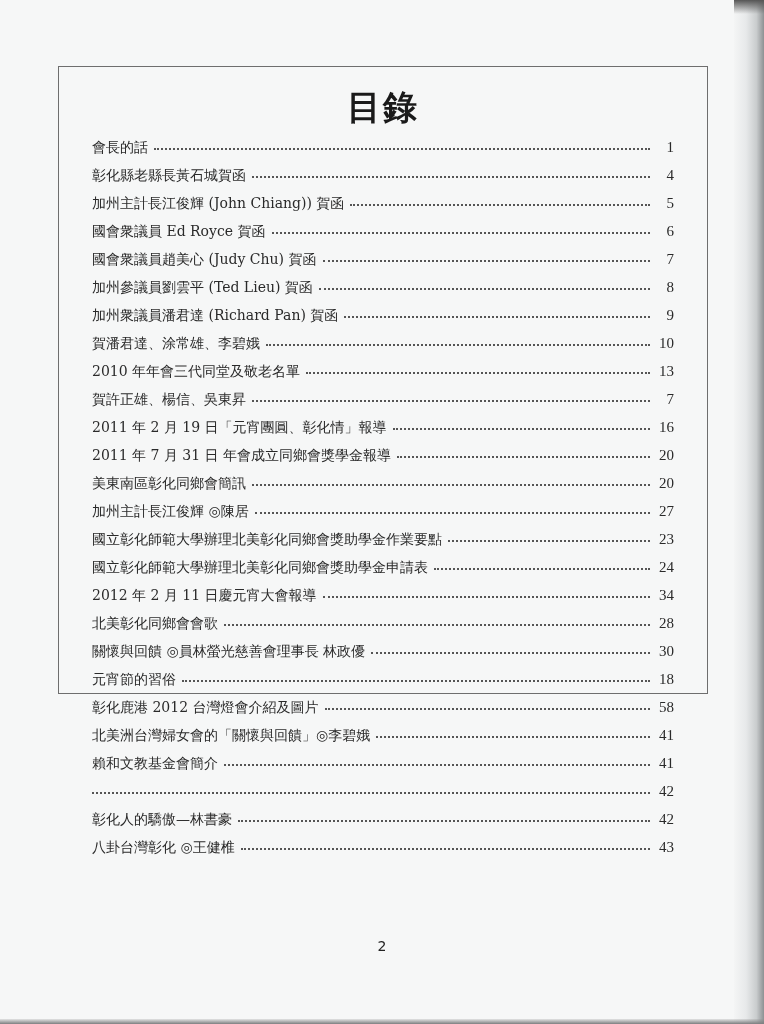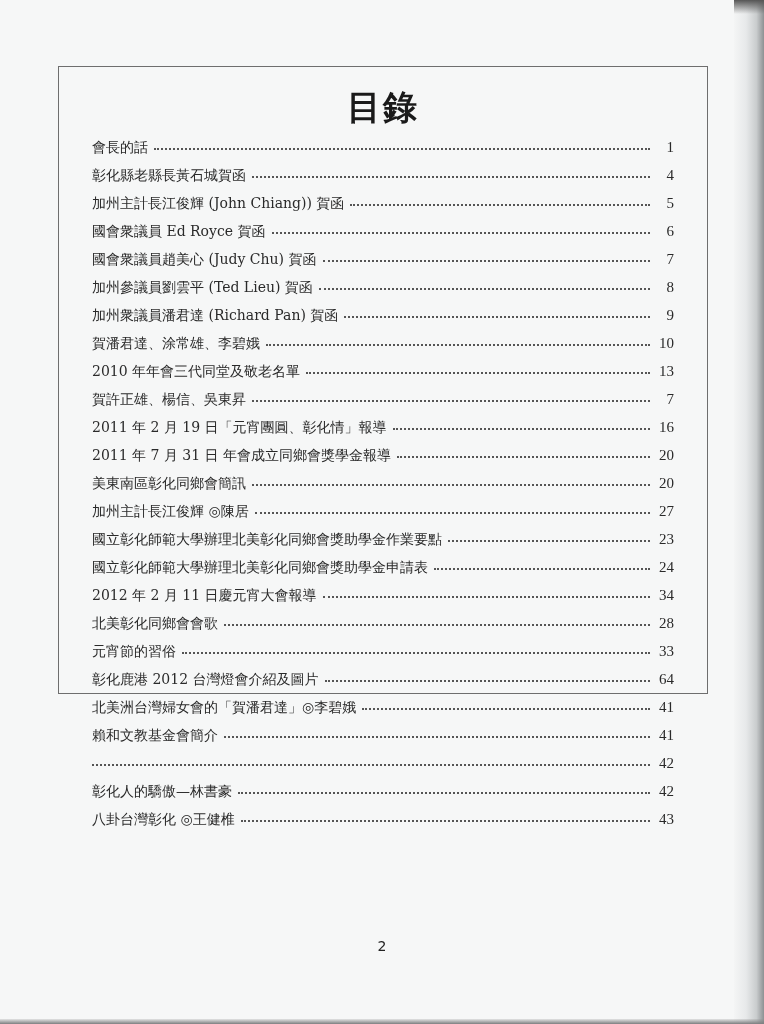--- a/index.html
+++ b/index.html
@@ -149,31 +149,36 @@
         <span class="toc-label">2012 年 2 月 11 日慶元宵大會報導</span>
         <span class="toc-leader"></span>
         <span class="toc-page">34</span>
       </div>
       <div class="toc-row">
         <span class="toc-label">北美彰化同鄉會會歌</span>
         <span class="toc-leader"></span>
         <span class="toc-page">28</span>
       </div>
       <div class="toc-row">
+        <span class="toc-label">關懷與回饋 ◎員林螢光慈善會理事長 林政優</span>
+        <span class="toc-leader"></span>
+        <span class="toc-page">30</span>
+      </div>
+      <div class="toc-row">
         <span class="toc-label">元宵節的習俗</span>
         <span class="toc-leader"></span>
-        <span class="toc-page">33</span>
+        <span class="toc-page">18</span>
       </div>
       <div class="toc-row">
         <span class="toc-label">彰化鹿港 2012 台灣燈會介紹及圖片</span>
         <span class="toc-leader"></span>
-        <span class="toc-page">64</span>
-      </div>
-      <div class="toc-row">
-        <span class="toc-label">北美洲台灣婦女會的「賀潘君達」◎李碧娥</span>
+        <span class="toc-page">58</span>
+      </div>
+      <div class="toc-row">
+        <span class="toc-label">北美洲台灣婦女會的「關懷與回饋」◎李碧娥</span>
         <span class="toc-leader"></span>
         <span class="toc-page">41</span>
       </div>
       <div class="toc-row">
         <span class="toc-label">賴和文教基金會簡介</span>
         <span class="toc-leader"></span>
         <span class="toc-page">41</span>
       </div>
       <div class="toc-row">
         <span class="toc-leader"></span>

